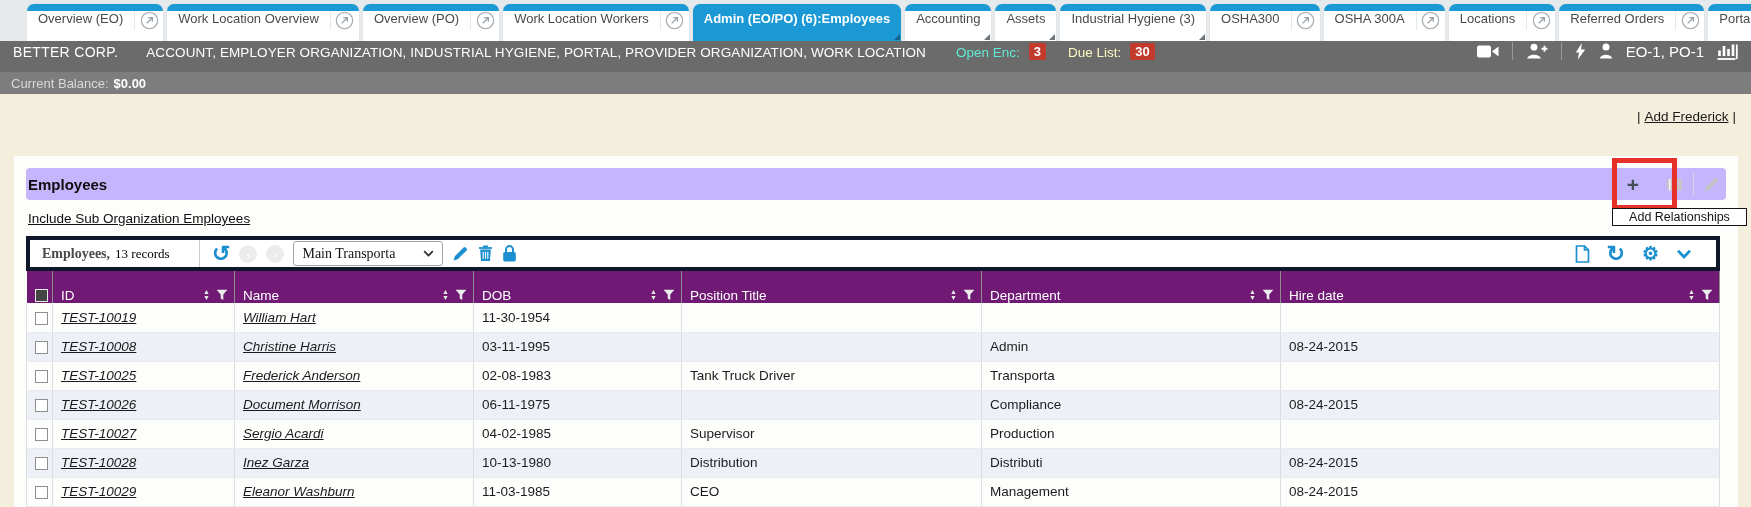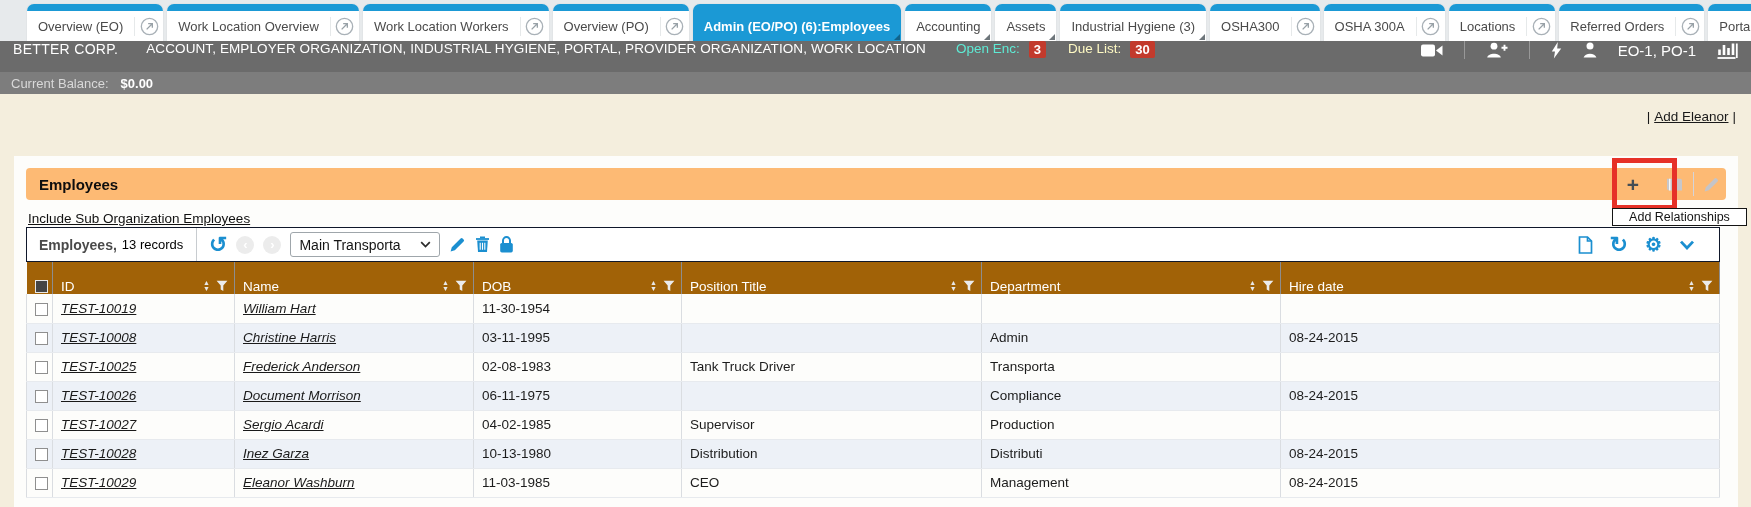--- a/index.html
+++ b/index.html
@@ -5,92 +5,92 @@
   * { box-sizing: border-box; }
   html,body { margin:0; padding:0; }
   body {
     width:1751px; height:507px; overflow:hidden; position:relative;
     font-family:"Liberation Sans", sans-serif; background:#f4eedd;
   }
 
   
   .tabbar { height:41px; background:#e7eaec; display:flex; align-items:flex-end;
             padding-left:27px; overflow:hidden; white-space:nowrap; }
-  .tab { flex:0 0 auto; display:flex; align-items:center; background:#fff;
+  .tab { flex:0 0 auto; display:flex; align-items:flex-start; background:#fff;
          border-top:7px solid #1b99d5; border-radius:7px 7px 0 0;
          margin-right:4px; height:37px; position:relative; cursor:pointer;
          box-shadow:0 0 0 1px #e2e5e7; }
   .tab-label { padding:0 11px; display:flex; align-items:center; font-size:13px; color:#4a4a4a; }
   .tab-ext { width:29px; display:flex; align-items:center; justify-content:center;
              border-left:1px solid #e6e9ea; }
   .tab.active { background:#1b99d5; }
   .tab.active .tab-label { color:#fff; font-weight:bold; }
   .tab.fold::after { content:""; position:absolute; right:1px; bottom:1px;
          border-left:6px solid transparent; border-bottom:6px solid #6d757a; }
   .tab.active.fold::after { border-bottom-color:rgba(0,0,0,.35); }
   .tab.clipped { min-width:150px; }
 
   
-  .orgbar { height:31px; background:#6b6b6b; display:flex; align-items:flex-start;
-            color:#fff; padding:0 13px; font-size:13.5px; }
+  .orgbar { height:31px; background:#6b6b6b; display:flex; align-items:flex-end;
+            color:#fff; padding:12px 13px; font-size:13.5px; }
   .company { font-size:14px; letter-spacing:.3px; margin-right:28px; }
   .modules { letter-spacing:.1px; }
   .enc-label { margin-left:30px; color:#5eead4; }
   .due-label { margin-left:22px; color:#fef9c3; }
   .badge { background:#c23a2c; color:#fff; font-weight:bold; padding:1px 5px;
            margin-left:9px; border-radius:2px; font-size:13px; }
-  .orgbar-right { margin-left:auto; display:flex; align-items:center; gap:21px; }
+  .orgbar-right { margin-left:auto; display:flex; align-items:center; gap:13px; }
   .vdiv { width:1px; height:18px; background:#989898; }
   .user-ctx { font-size:15px; }
   .ic { display:flex; align-items:center; cursor:pointer; }
 
   
   .balancebar { height:22px; background:#7d7d7d; color:#d9d9d9; font-size:13px;
                 display:flex; align-items:center; padding:0 11px; }
-  .balancebar .amt { color:#fff; font-weight:bold; margin-left:12px; }
+  .balancebar .amt { color:#fff; font-weight:bold; margin-left:5px; }
 
   
   .adddoc { text-align:right; padding:15px 11px 0 0; height:34px; font-size:13.5px; color:#191919; }
   .adddoc .lnk { text-decoration:underline; cursor:pointer; }
   .adddoc .pipe { margin:0 4px; }
 
   
   .card { position:absolute; left:14px; top:156px; width:1724px; bottom:0;
           background:#fdfdfb; padding:12px 0 0 12px; }
-  .panel-strip { width:1700px; height:32px; background:#fdba74; border-radius:4px;
-                 display:flex; align-items:center; padding:0 6px 0 13px; }
+  .panel-strip { width:1700px; height:32px; background:#c4b5fd; border-radius:4px;
+                 display:flex; align-items:center; padding:0 6px 0 2px; }
   .panel-title { font-size:15px; font-weight:bold; color:#0e0e0e; }
   .ph-icons { margin-left:auto; display:flex; align-items:center; gap:9px; }
   .plus-btn { width:46px; text-align:center; font-size:21px; font-weight:bold;
               color:#454e55; cursor:pointer; line-height:1; }
   .ph-div { width:1px; height:24px; background:#d4d4da; }
 
   .include-link { display:inline-block; margin:11px 0 0 2px; font-size:13.5px;
                   color:#101010; text-decoration:underline; cursor:pointer; }
 
   
-  .grid-toolbar { margin-top:0; width:1694px; height:35px; border:1px solid #0f172a;
-                  background:#fff; display:flex; align-items:stretch; }
+  .grid-toolbar { margin-top:9px; width:1694px; height:35px; border:4px solid #0f172a;
+                  background:#fff; display:flex; align-items:stretch;font-family:Liberation Serif, serif; }
   .gt-records { width:170px; display:flex; align-items:center; padding-left:12px;
                 border-right:1px solid #c8ccd0; }
   .gt-title { font-weight:bold; color:#4a4a4a; font-size:14px; }
   .gt-count { color:#000000; font-size:13px; margin-left:5px; }
   .gt-controls { display:flex; align-items:center; gap:9px; padding-left:12px; }
   .undo { color:#1b8fd0; font-size:22px; font-weight:bold; line-height:1; cursor:pointer; }
   .navbtn { width:18px; height:18px; border-radius:50%; background:#ececec; color:#fff;
             font-size:13px; font-weight:bold; display:flex; align-items:center;
             justify-content:center; line-height:1; }
   .select { width:150px; height:25px; border:1px solid #9fa6ab; border-radius:3px;
             background:#fff; display:flex; align-items:center; justify-content:space-between;
             padding:0 8px; font-size:14px; color:#141414; cursor:pointer; }
   .gt-right { margin-left:auto; display:flex; align-items:center; gap:17px; padding-right:24px; }
 
   
   table.grid { width:1694px; border-collapse:collapse; table-layout:fixed; font-size:13.5px; }
-  table.grid th { background:#a16207; height:32px; padding:16px 6px 0 8px;
+  table.grid th { background:#701a75; height:32px; padding:16px 6px 0 8px;
                   border-right:1px solid #8d8d8d; font-weight:normal; }
   .th-in { display:flex; align-items:center; justify-content:space-between; color:#fff; }
   .th-icons { display:flex; align-items:center; gap:6px; }
   .sorts { display:flex; flex-direction:column; color:#e8e8e8; font-size:7px; line-height:6px; cursor:pointer; }
   table.grid td { height:29px; padding:0 8px; border-right:1px solid #dadde1;
                   border-bottom:1px solid #e7eaee; color:#1c1c1c;
                   white-space:nowrap; overflow:hidden; }
   table.grid td:first-child { border-left:1px solid #dadde1; }
   table.grid tbody tr:nth-child(even) { background:#edf1f7; }
   .cell-link { text-decoration:underline; color:#1a1a1a; cursor:pointer;font-style:italic; }
@@ -122,30 +122,30 @@
     <div class="tab">
       <span class="tab-label">Work Location Overview</span>
       <span class="tab-ext">
         <svg width="19" height="19" viewBox="0 0 20 20">
           <circle cx="10" cy="10" r="8.6" fill="none" stroke="#a9b1b7" stroke-width="1.4"></circle>
           <path d="M7 13 L12.6 7.4 M8.6 7 H13 V11.4" fill="none" stroke="#98a1a7" stroke-width="1.4"></path>
         </svg>
       </span>
     </div>
     <div class="tab">
+      <span class="tab-label">Overview (PO)</span>
+      <span class="tab-ext">
+        <svg width="19" height="19" viewBox="0 0 20 20">
+          <circle cx="10" cy="10" r="8.6" fill="none" stroke="#a9b1b7" stroke-width="1.4"></circle>
+          <path d="M7 13 L12.6 7.4 M8.6 7 H13 V11.4" fill="none" stroke="#98a1a7" stroke-width="1.4"></path>
+        </svg>
+      </span>
+    </div>
+    <div class="tab">
       <span class="tab-label">Work Location Workers</span>
-      <span class="tab-ext">
-        <svg width="19" height="19" viewBox="0 0 20 20">
-          <circle cx="10" cy="10" r="8.6" fill="none" stroke="#a9b1b7" stroke-width="1.4"></circle>
-          <path d="M7 13 L12.6 7.4 M8.6 7 H13 V11.4" fill="none" stroke="#98a1a7" stroke-width="1.4"></path>
-        </svg>
-      </span>
-    </div>
-    <div class="tab">
-      <span class="tab-label">Overview (PO)</span>
       <span class="tab-ext">
         <svg width="19" height="19" viewBox="0 0 20 20">
           <circle cx="10" cy="10" r="8.6" fill="none" stroke="#a9b1b7" stroke-width="1.4"></circle>
           <path d="M7 13 L12.6 7.4 M8.6 7 H13 V11.4" fill="none" stroke="#98a1a7" stroke-width="1.4"></path>
         </svg>
       </span>
     </div>
     <div class="tab active fold">
       <span class="tab-label">Admin (EO/PO) (6):Employees</span>
     </div>
@@ -243,21 +243,21 @@
     </span>
   </span>
 </div>
 
 <div class="balancebar">
   <span>Current Balance:</span>
   <span class="amt">$0.00</span>
 </div>
 
 <div class="adddoc">
-  <span class="pipe">|</span><span class="lnk">Add Eleanor</span><span class="pipe">|</span>
+  <span class="pipe">|</span><span class="lnk">Add Frederick</span><span class="pipe">|</span>
 </div>
 
 <div class="card">
   <div class="panel-strip">
     <span class="panel-title">Employees</span>
     <span class="ph-icons">
       <span class="plus-btn">+</span>
       <span class="ic">
         <svg width="19" height="15" viewBox="0 0 19 15">
             <path d="M2 1.8 H15.2 Q17 1.8 17 3.6 V13.4 H3.8 Q2 13.4 2 11.6 Z" fill="#c7c7cb"></path>

